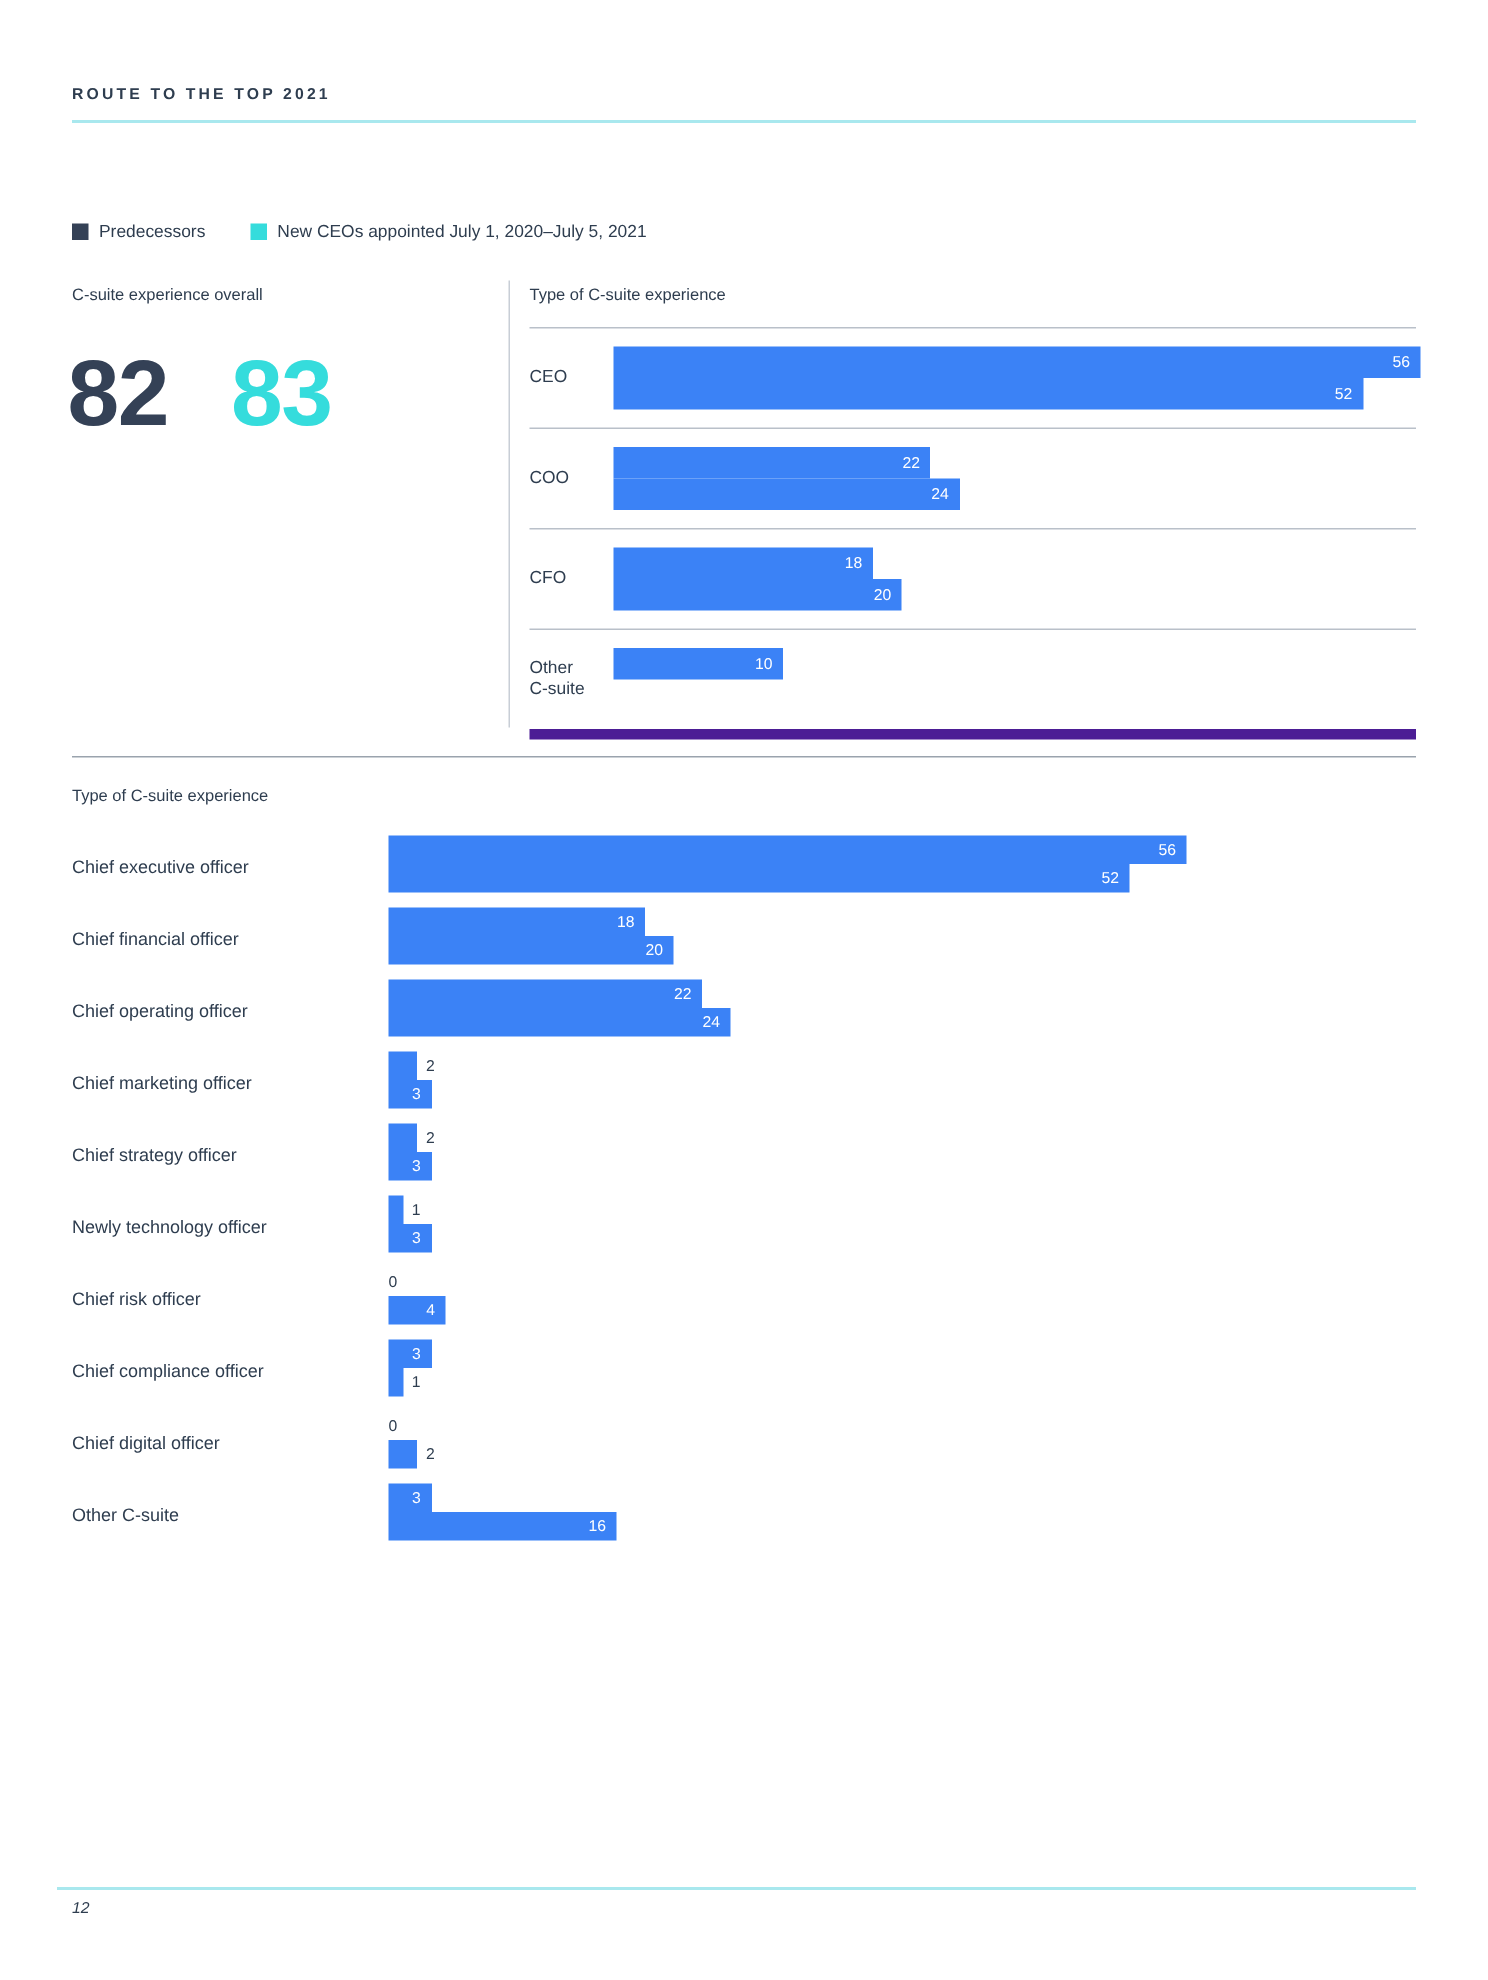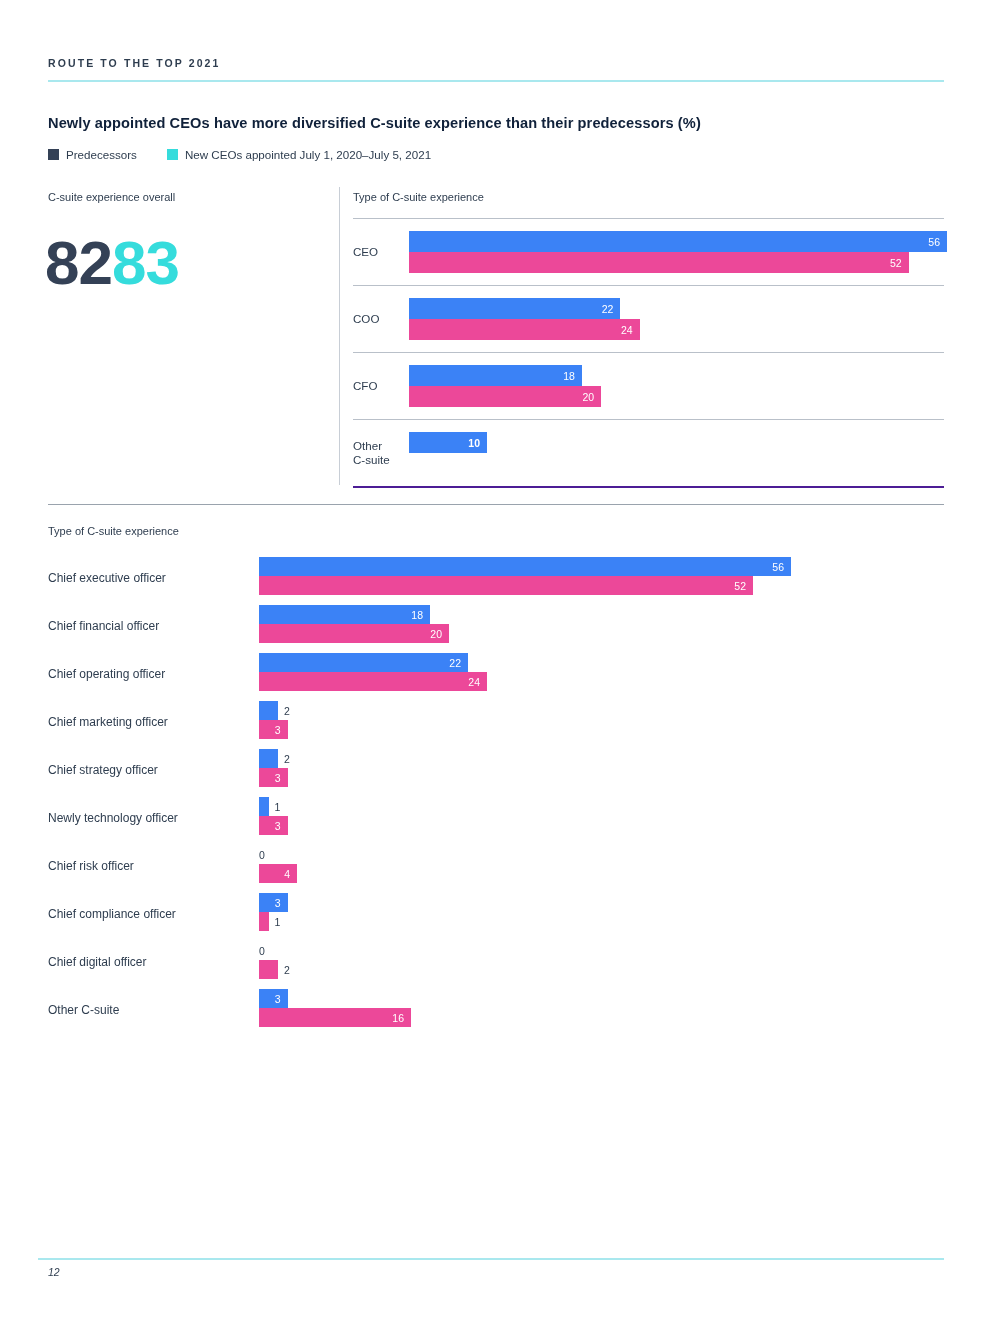--- a/index.html
+++ b/index.html
@@ -96,21 +96,21 @@
     display: flex;
     align-items: baseline;
   }
   .kpi {
     font-size: 62px;
     font-weight: 700;
     letter-spacing: -1px;
     line-height: 1;
   }
   .kpi-dark { color: #344156; }
-  .kpi-teal { color: #35dcdc; }
+  .kpi-teal { color: #35dcdc; margin-left: 42px; }
 
   
   .v-divider {
     position: absolute;
     left: 339px;
     top: 173px;
     width: 1px;
     height: 298px;
     background: #c8ced6;
   }
@@ -120,21 +120,21 @@
     position: absolute;
     left: 353px;
     top: 204px;
     width: 591px;
   }
   .ct-row {
     position: relative;
     height: 66px;
     border-top: 1px solid #b9c0c9;
   }
-  .ct-row.last { border-bottom: 2px solid #4c1d95; }
+  .ct-row.last { border-bottom: 7px solid #4c1d95; }
   .ct-cat {
     position: absolute;
     left: 0;
     top: 50%;
     transform: translateY(-50%);
     font-size: 11.6px;
     color: #2e3d4f;
     line-height: 1.25;
     width: 52px;
   }
@@ -142,21 +142,21 @@
     position: absolute;
     left: 56px;
     top: 12px;
     right: 0;
   }
   .bar {
     height: 21px;
     position: relative;
   }
   .bar-dark { background: #3b82f6; }
-  .bar-teal { background: #ec4899; }
+  .bar-teal { background: #3b82f6; }
   .bar .val {
     position: absolute;
     right: 7px;
     top: 50%;
     transform: translateY(-50%);
     font-size: 10.5px;
     color: #ffffff;
     line-height: 1;
   }
   .bar .val.outside {
@@ -230,21 +230,20 @@
   }
 </style>
 </head>
 <body>
 
 <div class="page">
 
   <div class="kicker">ROUTE TO THE TOP 2021</div>
   <div class="header-rule"></div>
 
-  <div class="title">Newly appointed CEOs have more diversified C-suite experience than their predecessors (%)</div>
 
   <div class="legend">
     <div class="legend-item">
       <span class="swatch sw-dark"></span>
       <span>Predecessors</span>
     </div>
     <div class="legend-item">
       <span class="swatch sw-teal"></span>
       <span>New CEOs appointed July 1, 2020–July 5, 2021</span>
     </div>
@@ -289,21 +288,21 @@
             <span class="val">18</span>
           </div>
           <div class="bar bar-teal" style="width: 192.143px;">
             <span class="val">20</span>
           </div>
         </div>
       </div>
       <div class="ct-row last">
         <div class="ct-cat">Other<br>C-suite</div>
         <div class="ct-bars">
-          <div class="bar bar-dark" style="width: 78px; font-weight: bold;">
+          <div class="bar bar-dark" style="width: 113px;">
             <span class="val">10</span>
           </div>
         </div>
       </div>
     </div>
 
   <div class="mid-rule"></div>
 
   <div class="sec-label" id="type-label-bottom">Type of C-suite experience</div>
   <div class="chart-bottom" id="chart-bottom">

